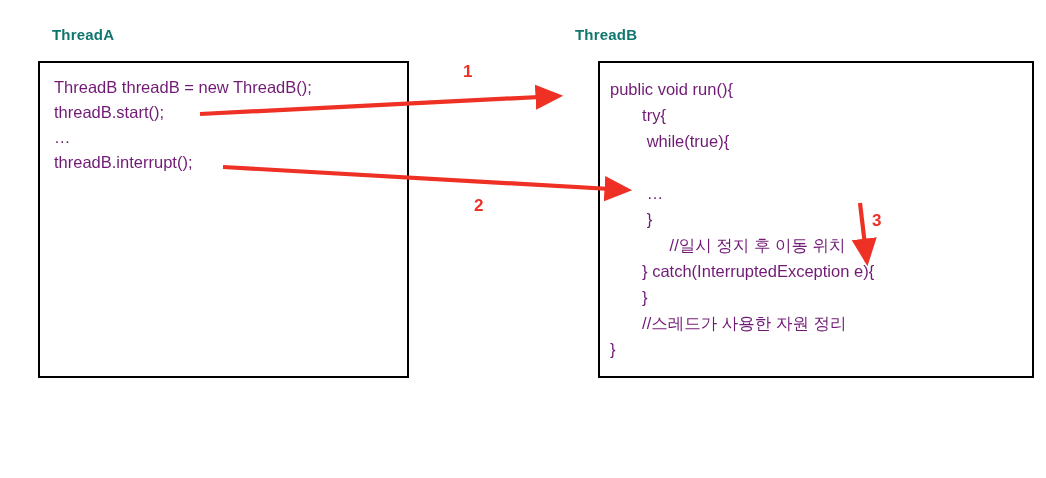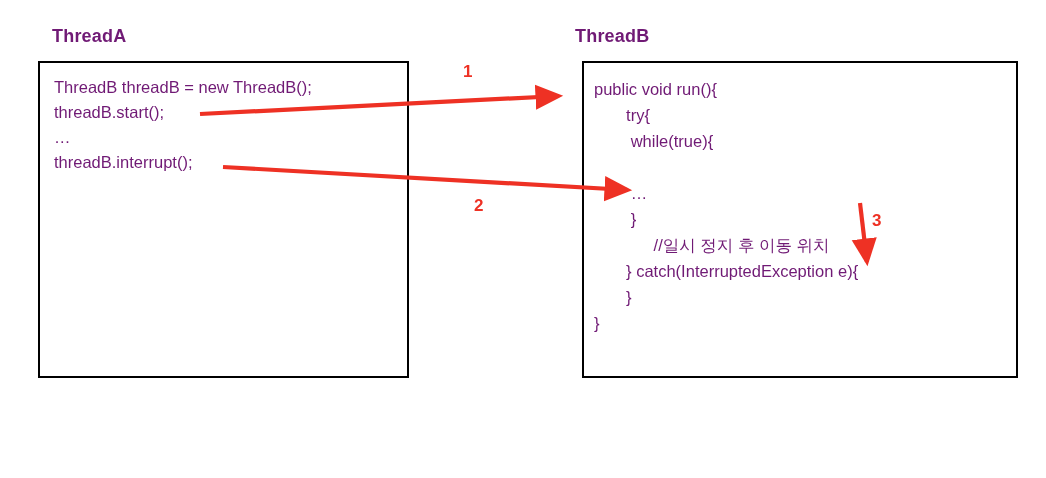--- a/index.html
+++ b/index.html
@@ -12,38 +12,38 @@
     width: 1046px;
     height: 478px;
     background: #ffffff;
     font-family: "Liberation Sans", sans-serif;
     overflow: hidden;
   }
 
   
   .box-title {
     position: absolute;
-    font-size: 18px;
+    font-size: 15px;
     font-weight: bold;
-    color: #701a75;
+    color: #0f766e;
     white-space: nowrap;
     letter-spacing: 0.2px;
   }
   #title-a { left: 52px;  top: 26px; }
   #title-b { left: 575px; top: 26px; }
 
   
   .code-box {
     position: absolute;
     box-sizing: border-box;
     border: 2px solid #000000;
     background: #ffffff;
   }
   #box-a { left: 38px;  top: 61px; width: 371px; height: 317px; }
-  #box-b { left: 582px; top: 61px; width: 436px; height: 317px; }
+  #box-b { left: 598px; top: 61px; width: 436px; height: 317px; }
 
   .code-lines {
     position: absolute;
     left: 0; top: 0;
     width: 100%;
     padding: 12px 0 0 14px;
     box-sizing: border-box;
   }
   .code-line {
     font-size: 16.5px;
@@ -97,20 +97,21 @@
     <div class="code-lines">
       <div class="code-line">public void run(){</div>
       <div class="code-line">       try{</div>
       <div class="code-line">        while(true){</div>
       <div class="code-line">&nbsp;</div>
       <div class="code-line">        …</div>
       <div class="code-line">        }</div>
       <div class="code-line">             //일시 정지 후 이동 위치</div>
       <div class="code-line">       } catch(InterruptedException e){</div>
       <div class="code-line">       }</div>
+      <div class="code-line">       //스레드가 사용한 자원 정리</div>
       <div class="code-line">}</div>
     </div>
   </div>
 
   <svg id="arrow-layer" viewBox="0 0 1046 478">
     <defs>
       <marker id="ah" markerWidth="7" markerHeight="7" refX="5.6" refY="3.2" orient="auto" markerUnits="strokeWidth">
         <path d="M0,0.2 L6.6,3.2 L0,6.2 Z" fill="#ee3124"></path>
       </marker>
     </defs>

